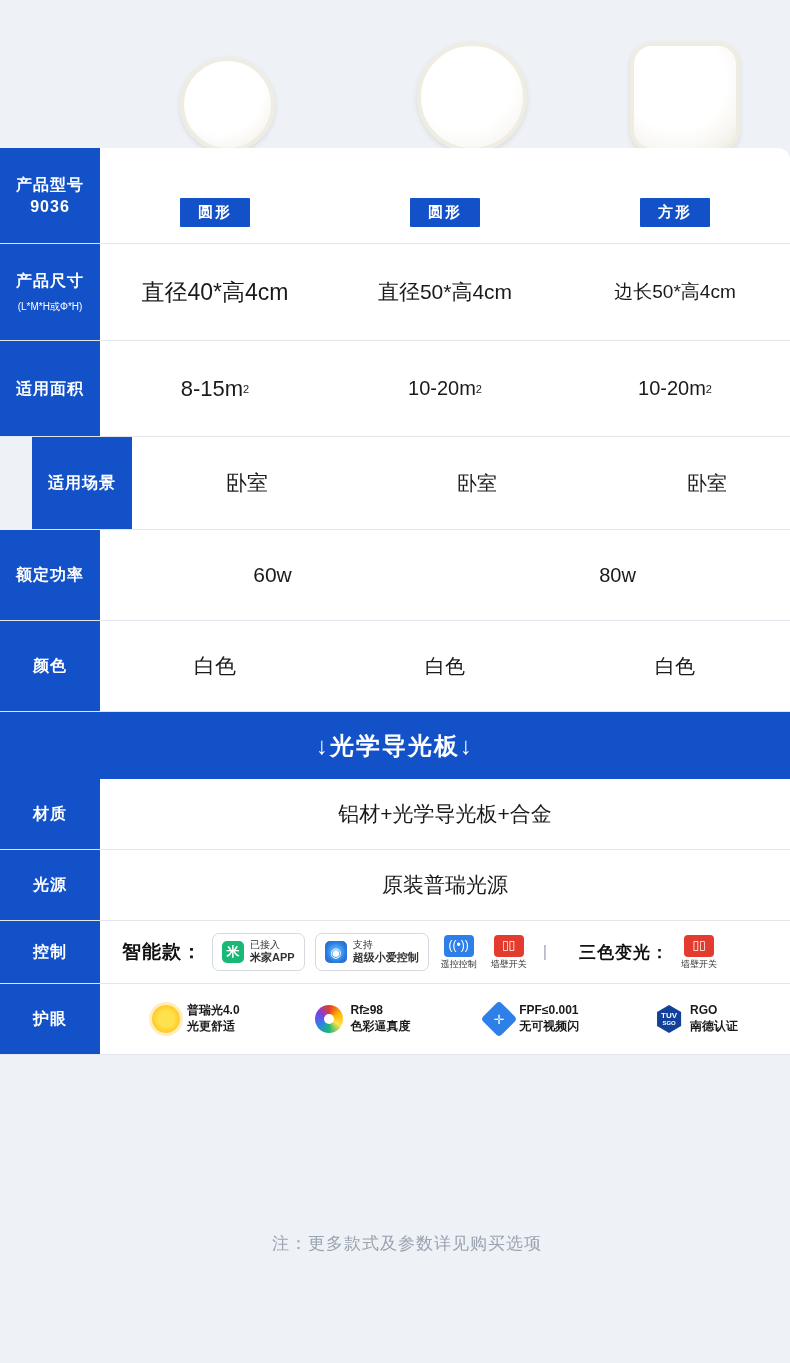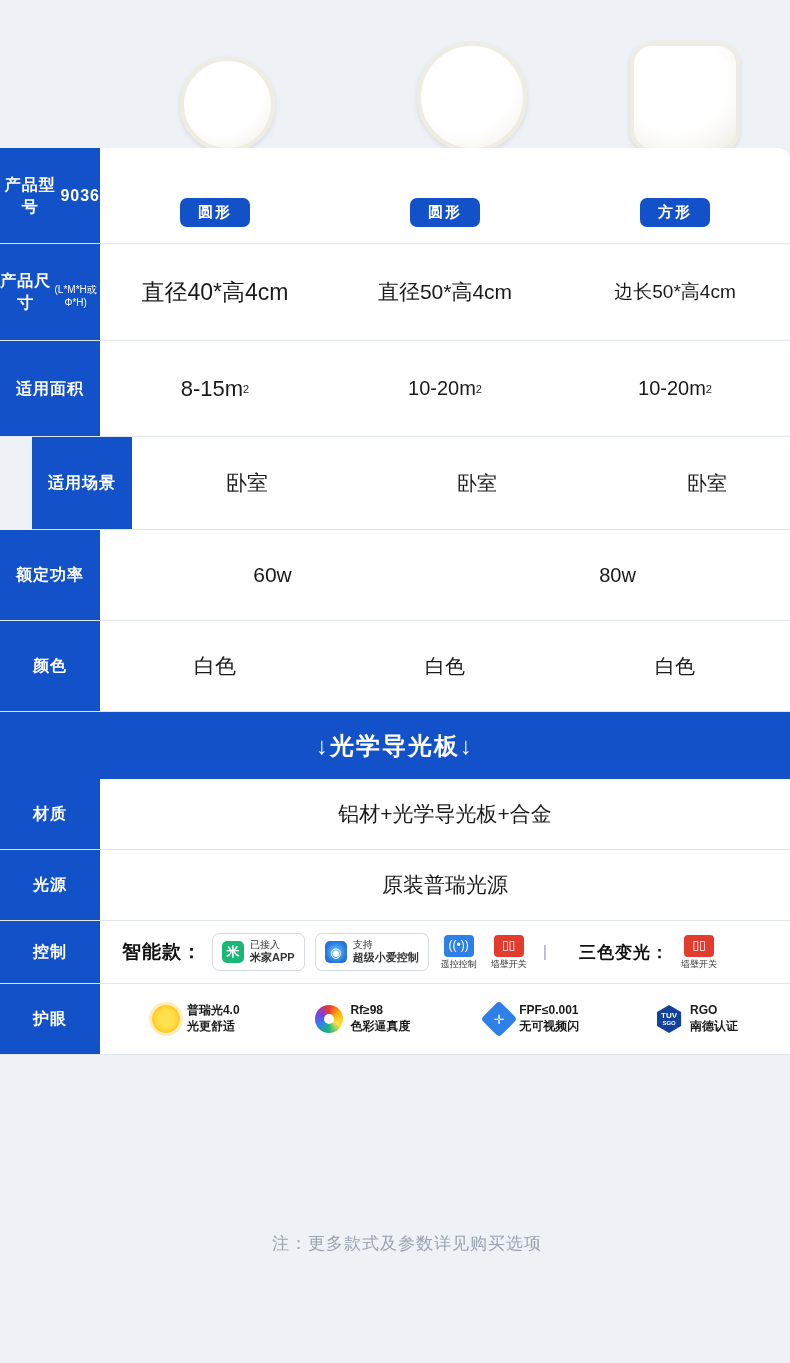--- a/index.html
+++ b/index.html
@@ -64,20 +64,21 @@
     background: #fff;
     border-bottom: 1px solid #e2e6ed;
   }
   .row:first-child { border-top-right-radius: 12px; }
   .lab {
     width: 100px;
     flex: 0 0 100px;
     background: #1351c8;
     color: #fff;
     display: flex;
+    flex-direction: column;
     align-items: center;
     justify-content: center;
     text-align: center;
     font-size: 16px;
     font-weight: bold;
     letter-spacing: 1px;
     line-height: 1.35;
   }
   .lab .sub {
     font-size: 10px;
@@ -101,21 +102,21 @@
   .cell .sup { font-size: 11px; vertical-align: super; }
 
   
   .row-head { height: 96px; }
   .row-head .lab { background: #1351c8; }
   .pill {
     background: #1351c8;
     color: #fff;
     font-size: 15px;
     font-weight: bold;
-    border-radius: 7px;
+    border-radius: 1px;
     padding: 5px 18px;
     letter-spacing: 2px;
     display: inline-block;
   }
   .head-cell {
     flex: 1 1 0;
     display: flex;
     align-items: flex-end;
     justify-content: center;
     padding-bottom: 16px;

